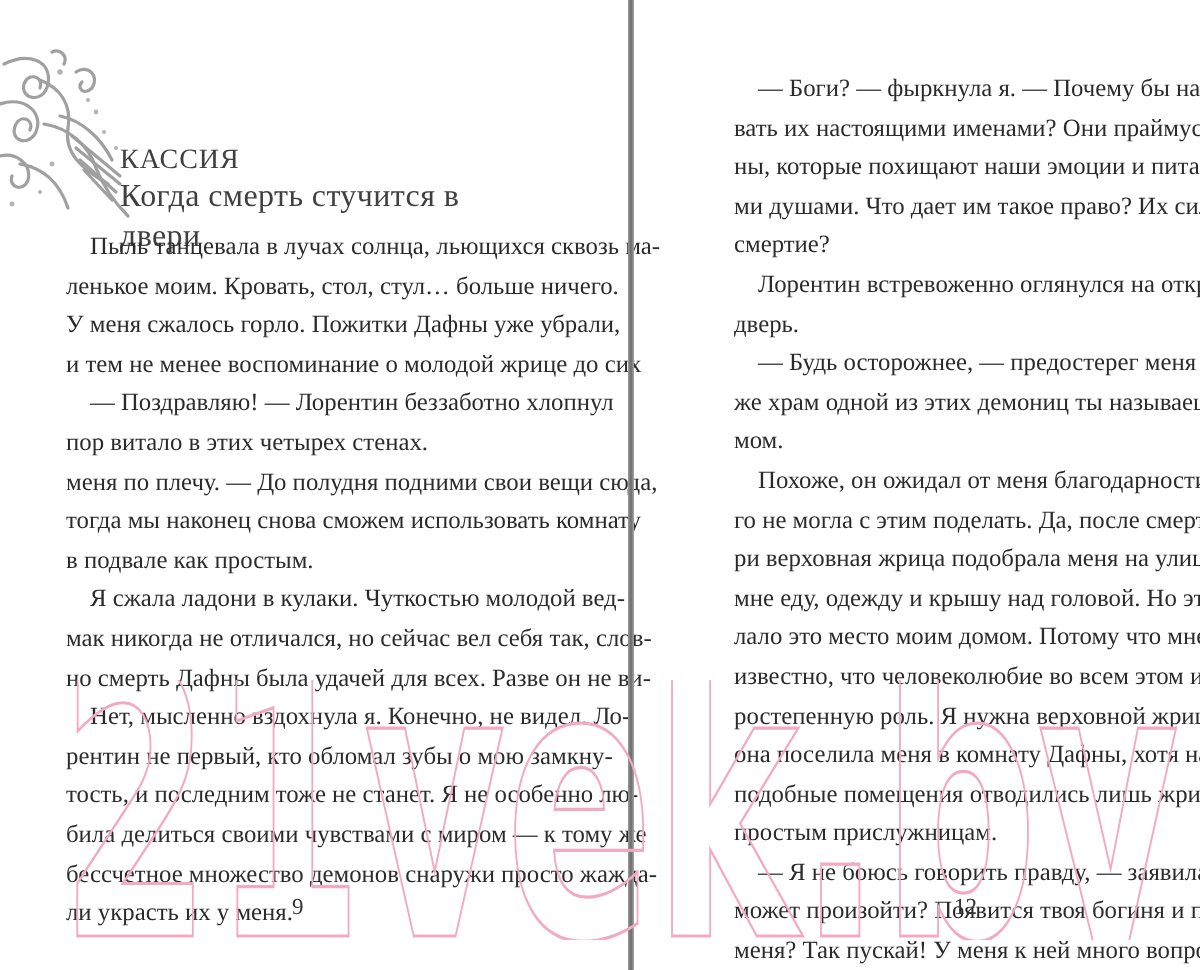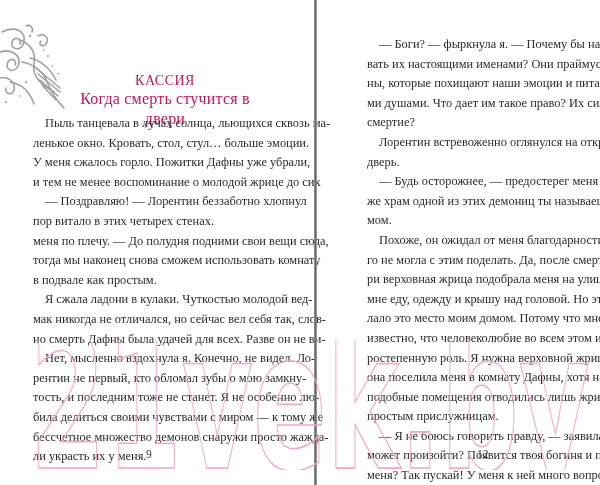--- a/index.html
+++ b/index.html
@@ -5,21 +5,21 @@
   html, body { margin: 0; padding: 0; background: #ffffff; }
   body { width: 600px; height: 485px; position: relative; overflow: hidden;
          font-family: "Liberation Serif", "DejaVu Serif", serif; color: #2b2b2b; }
   .spread { position: absolute; left: 0; top: 0; width: 600px; height: 485px; background: #fff; }
   .page { position: absolute; top: 0; height: 485px; }
   .page-left { left: 0; width: 314px; }
   .page-right { left: 317px; width: 283px; }
   .spine { position: absolute; left: 314px; top: 0; width: 3px; height: 485px;
            background: linear-gradient(to right, #9a9a9a, #6a6a6a 50%, #a8a8a8); }
   .ornament { position: absolute; left: 0; top: 22px; width: 66px; height: 88px; }
-  .chapter-head { position: absolute; left: 60px; top: 72px; width: 210px; text-align: center; color: #be185d; }
+  .chapter-head { position: absolute; left: 60px; top: 72px; width: 210px; text-align: left; color: #404040; }
   .chapter-name { font-size: 14px; letter-spacing: 0.5px; line-height: 17px; }
   .chapter-title { font-size: 16px; line-height: 20px; letter-spacing: 0.2px; }
   .text { position: absolute; font-size: 12.4px; line-height: 19.6px; text-align: justify; }
   .text-left { left: 33px; top: 114px; width: 233px; }
   .text-right { left: 367px; top: 35px; width: 230px; }
   .line { display: block; white-space: nowrap; text-align-last: justify; text-align: justify; }
   .line.last { text-align-last: left; }
   .line.indent { padding-left: 12px; }
   .folio { position: absolute; top: 448px; font-size: 11.5px; color: #333; }
   .folio-left { left: 146px; }
@@ -59,21 +59,21 @@
       </g>
     </svg>
 
     <div class="chapter-head">
       <div class="chapter-name">КАССИЯ</div>
       <div class="chapter-title">Когда смерть стучится в двери</div>
     </div>
 
     <div class="text text-left" id="left-text">
         <span class="line indent">Пыль танцевала в лучах солнца, льющихся сквозь ма-</span>
-        <span class="line">ленькое окно. Кровать, стол, стул… больше эмоции.</span>
+        <span class="line">ленькое моим. Кровать, стол, стул… больше ничего.</span>
         <span class="line">У меня сжалось горло. Пожитки Дафны уже убрали,</span>
         <span class="line">и тем не менее воспоминание о молодой жрице до сих</span>
         <span class="line indent">— Поздравляю! — Лорентин беззаботно хлопнул</span>
         <span class="line last">пор витало в этих четырех стенах.</span>
         <span class="line">меня по плечу. — До полудня подними свои вещи сюда,</span>
         <span class="line">тогда мы наконец снова сможем использовать комнату</span>
         <span class="line last">в подвале как простым.</span>
         <span class="line indent">Я сжала ладони в кулаки. Чуткостью молодой вед-</span>
         <span class="line">мак никогда не отличался, но сейчас вел себя так, слов-</span>
         <span class="line">но смерть Дафны была удачей для всех. Разве он не ви-</span>

